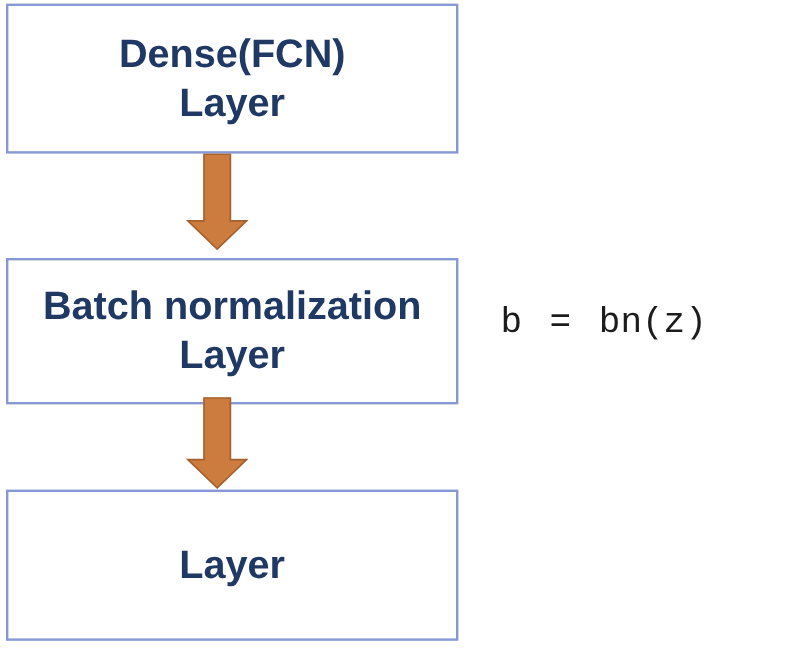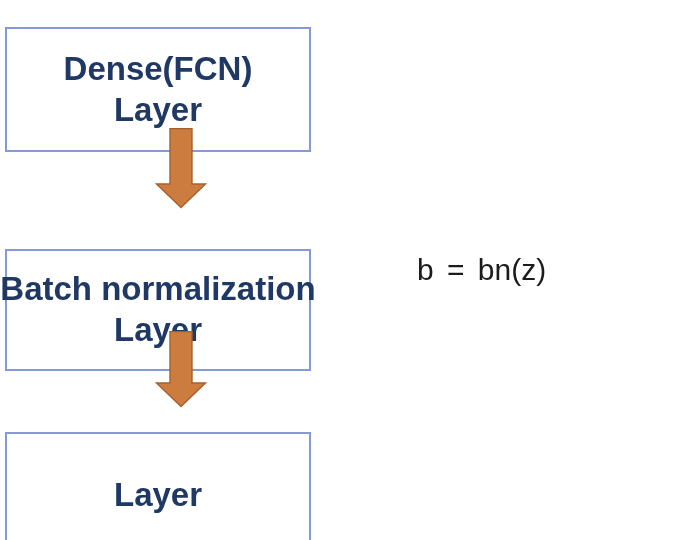--- a/index.html
+++ b/index.html
@@ -11,28 +11,27 @@
   .canvas {
     position: relative;
     width: 674px;
     height: 540px;
     background: var(--background, #ffffff);
     overflow: hidden;
   }
   .box {
     position: absolute;
     left: 5px;
-    width: 306px;
+    width: 377px;
     border: 2px solid var(--box-border, #8798d6);
     background: #ffffff;
     display: flex;
     align-items: center;
     justify-content: center;
     box-sizing: border-box;
-    margin-top: 24px;
   }
   .box-label {
     color: var(--box-text, #1f3864);
     font-size: 33px;
     font-weight: 600;
     line-height: 1.24;
     text-align: center;
     letter-spacing: 0px;
     white-space: nowrap;
   }
@@ -64,34 +63,34 @@
     <div class="box-label">
       <div>Dense(FCN)</div>
       <div>Layer</div>
     </div>
   </div>
 
   <svg class="arrow" style="top:128px;" height="81" viewBox="0 0 52 81">
     <polygon points="15,0.5 37,0.5 37,56 50.5,56 26,79.5 1.5,56 15,56" style="fill:var(--arrow-fill,#cd7c40);stroke:var(--arrow-stroke,#a5612d);stroke-width:1.4;stroke-linejoin:miter;"></polygon>
   </svg>
 
-  <div class="box" style="top:225px;height:122px;align-items:center;">
+  <div class="box" style="top:215px;height:122px;align-items:center;">
     <div class="box-label">
       <div>Batch normalization</div>
       <div>Layer</div>
     </div>
   </div>
 
   <svg class="arrow" style="top:331px;" height="77" viewBox="0 0 52 77">
     <polygon points="15,0.5 37,0.5 37,52 50.5,52 26,75.5 1.5,52 15,52" style="fill:var(--arrow-fill,#cd7c40);stroke:var(--arrow-stroke,#a5612d);stroke-width:1.4;stroke-linejoin:miter;"></polygon>
   </svg>
 
   <div class="box" style="top:408px;height:126px;">
     <div class="box-label">
       <div>Layer</div>
     </div>
   </div>
 
 
-  <div class="formula" style="top:209px;height:122px;">b = bn(z)</div>
+  <div class="formula" style="top:209px;height:122px;font-family:Liberation Mono, monospace;">b = bn(z)</div>
 
 
 </div>
 
 </body></html>

